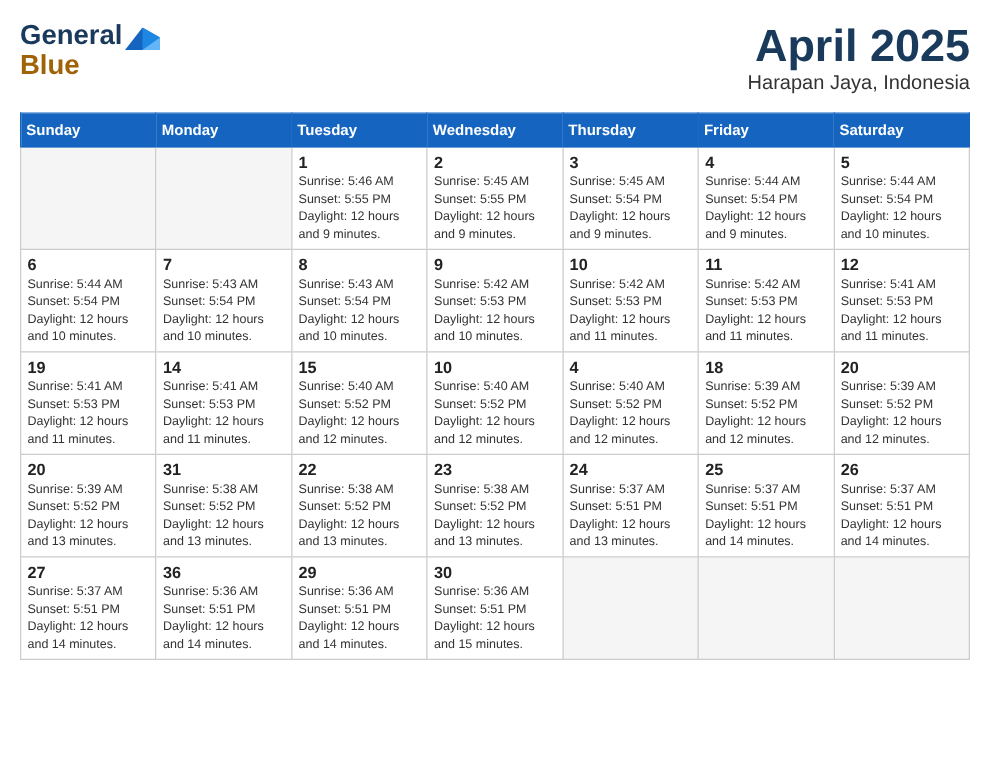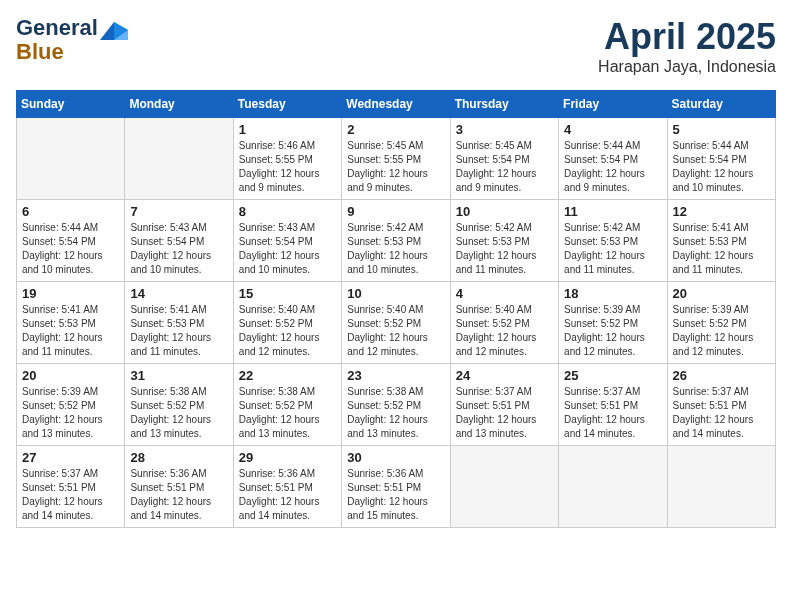--- a/index.html
+++ b/index.html
@@ -234,21 +234,21 @@
           <div class="cell-day">26</div>
           <div class="cell-info">Sunrise: 5:37 AM<br>Sunset: 5:51 PM<br>Daylight: 12 hours and 14 minutes.</div>
         </td>
       </tr>
       <tr>
         <td>
           <div class="cell-day">27</div>
           <div class="cell-info">Sunrise: 5:37 AM<br>Sunset: 5:51 PM<br>Daylight: 12 hours and 14 minutes.</div>
         </td>
         <td>
-          <div class="cell-day">28</div>
+          <div class="cell-day">36</div>
           <div class="cell-info">Sunrise: 5:36 AM<br>Sunset: 5:51 PM<br>Daylight: 12 hours and 14 minutes.</div>
         </td>
         <td>
           <div class="cell-day">29</div>
           <div class="cell-info">Sunrise: 5:36 AM<br>Sunset: 5:51 PM<br>Daylight: 12 hours and 14 minutes.</div>
         </td>
         <td>
           <div class="cell-day">30</div>
           <div class="cell-info">Sunrise: 5:36 AM<br>Sunset: 5:51 PM<br>Daylight: 12 hours and 15 minutes.</div>
         </td>

